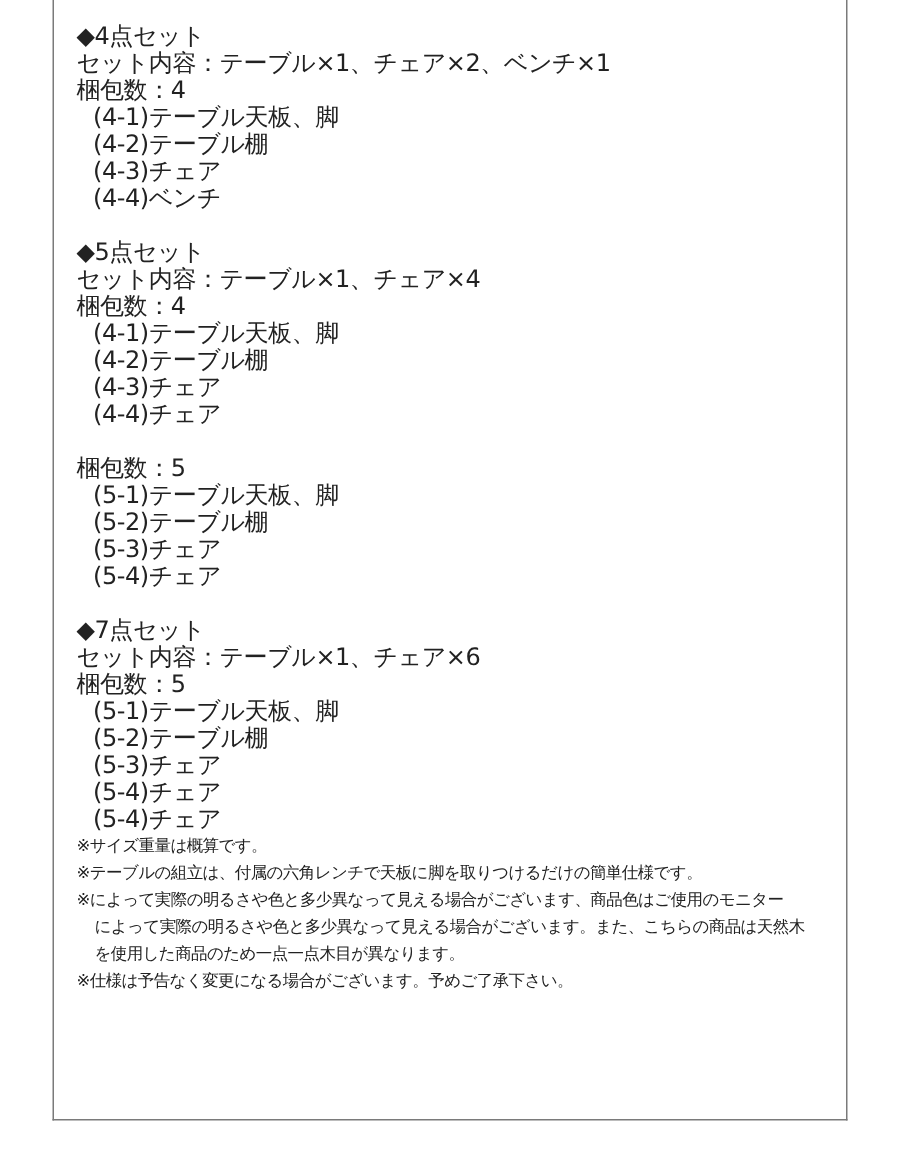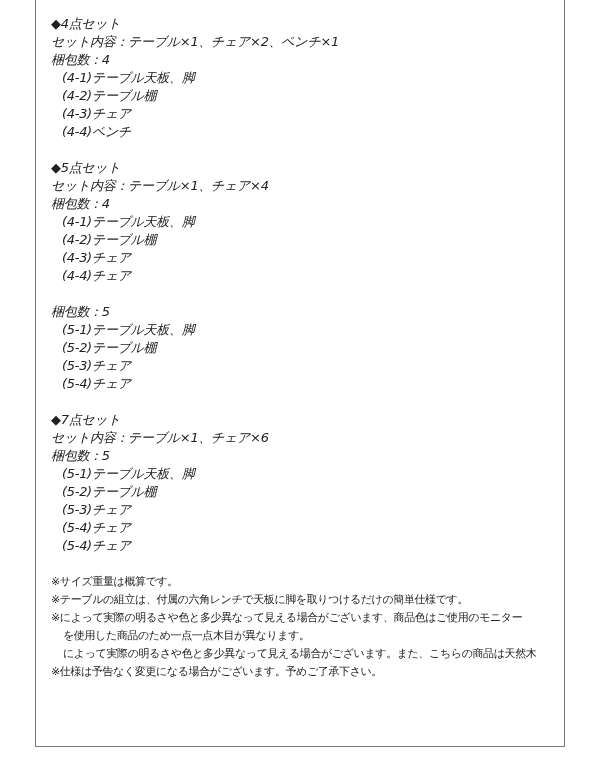--- a/index.html
+++ b/index.html
@@ -1,26 +1,26 @@
 <!DOCTYPE html>
 <html><head>
 <meta charset="utf-8">
 <style>
   html, body { margin: 0; padding: 0; background: #ffffff; }
   body { width: 600px; height: 778px; position: relative; overflow: hidden;
          font-family: "DejaVu Sans", "Liberation Sans", sans-serif; color: #222222; }
   .box { position: absolute; left: 35px; top: -2px; width: 528px; height: 748px;
          border-left: 1px solid #7a7a7a; border-right: 1px solid #7a7a7a; border-bottom: 1px solid #7a7a7a; }
   .content { position: absolute; left: 51px; top: 15px; width: 500px; }
-  .line { font-size: 13px; line-height: 18px; height: 18px; white-space: nowrap; letter-spacing: -0.3px; font-style: italic; }
+  .line { font-size: 16px; line-height: 18px; height: 18px; white-space: nowrap; letter-spacing: -0.3px; }
   .indent { padding-left: 11px; }
   .gap { height: 18px; }
   .note { font-size: 11px; line-height: 18px; white-space: nowrap; letter-spacing: -0.4px; }
   .note-cont { padding-left: 12px; }
-  .notes { margin-top: 18px; }
+  .notes { margin-top: 0; }
 </style>
 </head>
 <body>
 
 <div class="box"></div>
 
 <div class="content">
 
   <div>
     <div class="line">◆4点セット</div>
@@ -61,17 +61,17 @@
     <div class="line indent">(5-2)テーブル棚</div>
     <div class="line indent">(5-3)チェア</div>
     <div class="line indent">(5-4)チェア</div>
     <div class="line indent">(5-4)チェア</div>
   </div>
 
   <div class="notes">
     <div class="note">※サイズ重量は概算です。</div>
     <div class="note">※テーブルの組立は、付属の六角レンチで天板に脚を取りつけるだけの簡単仕様です。</div>
     <div class="note">※によって実際の明るさや色と多少異なって見える場合がございます、商品色はご使用のモニター</div>
+    <div class="note note-cont">によって実際の明るさや色と多少異なって見える場合がございます。また、こちらの商品は天然木</div>
     <div class="note note-cont">を使用した商品のため一点一点木目が異なります。</div>
-    <div class="note note-cont">によって実際の明るさや色と多少異なって見える場合がございます。また、こちらの商品は天然木</div>
     <div class="note">※仕様は予告なく変更になる場合がございます。予めご了承下さい。</div>
   </div>
 </div>
 
 </body></html>

